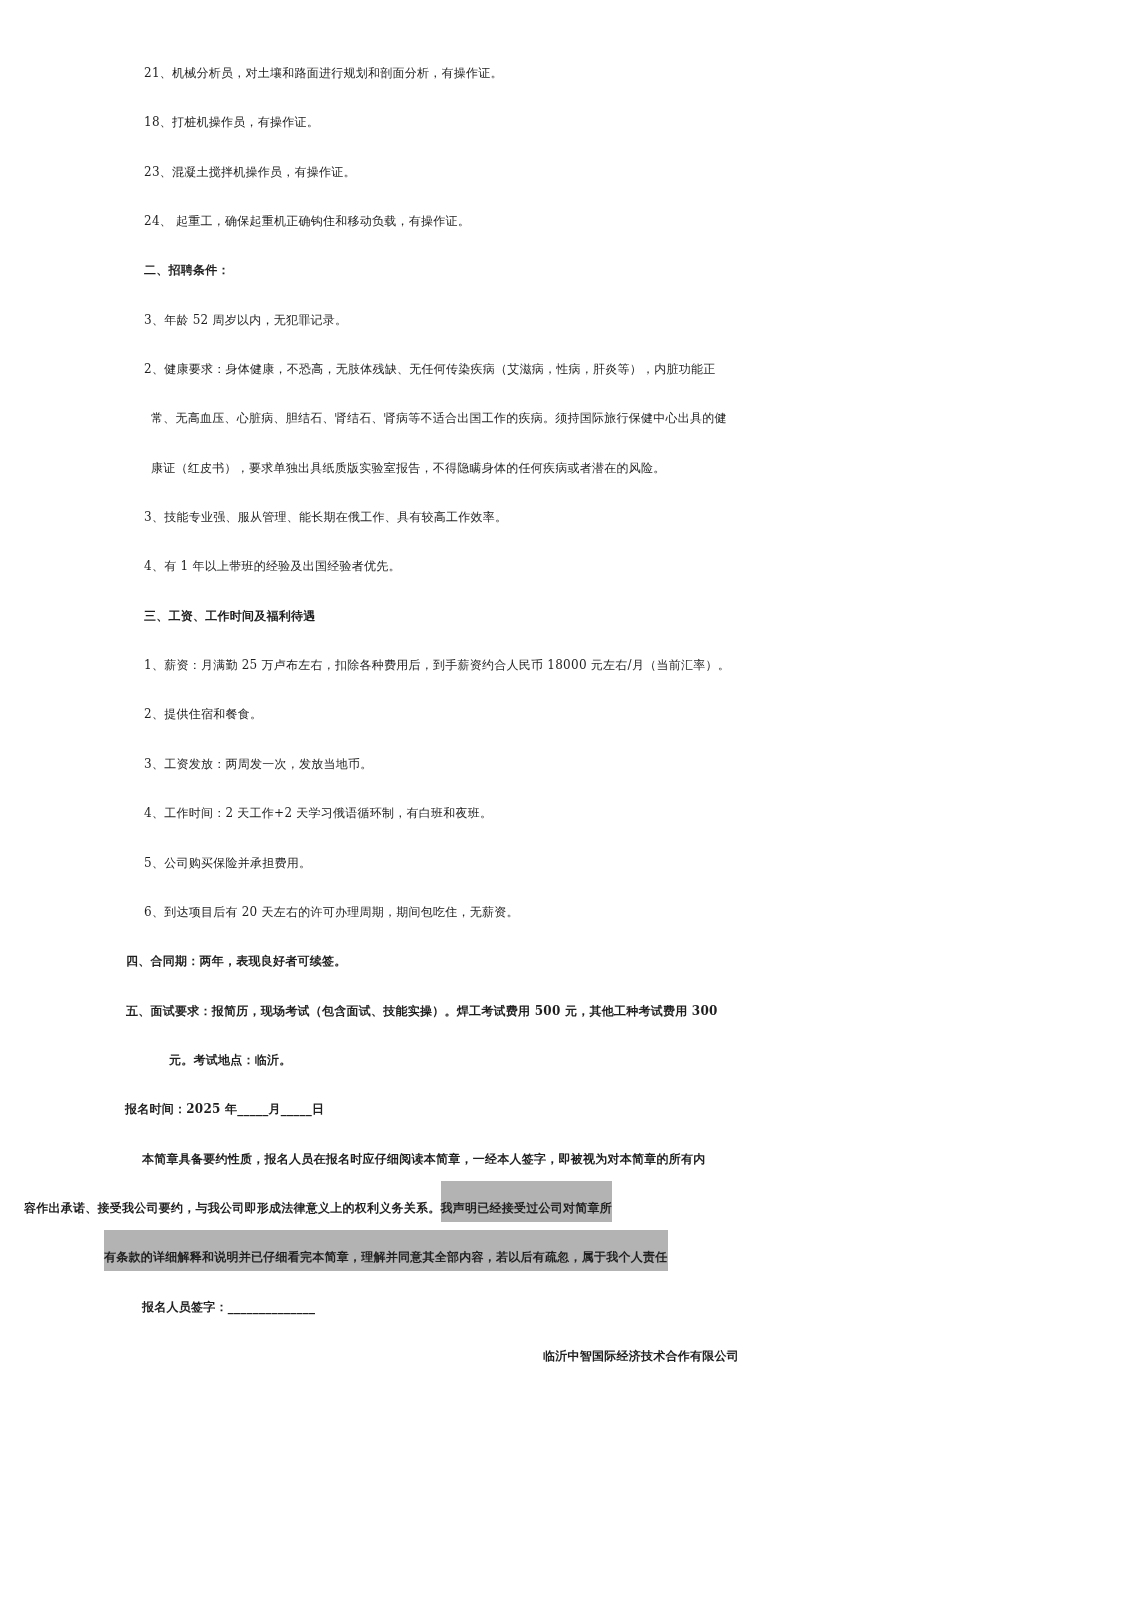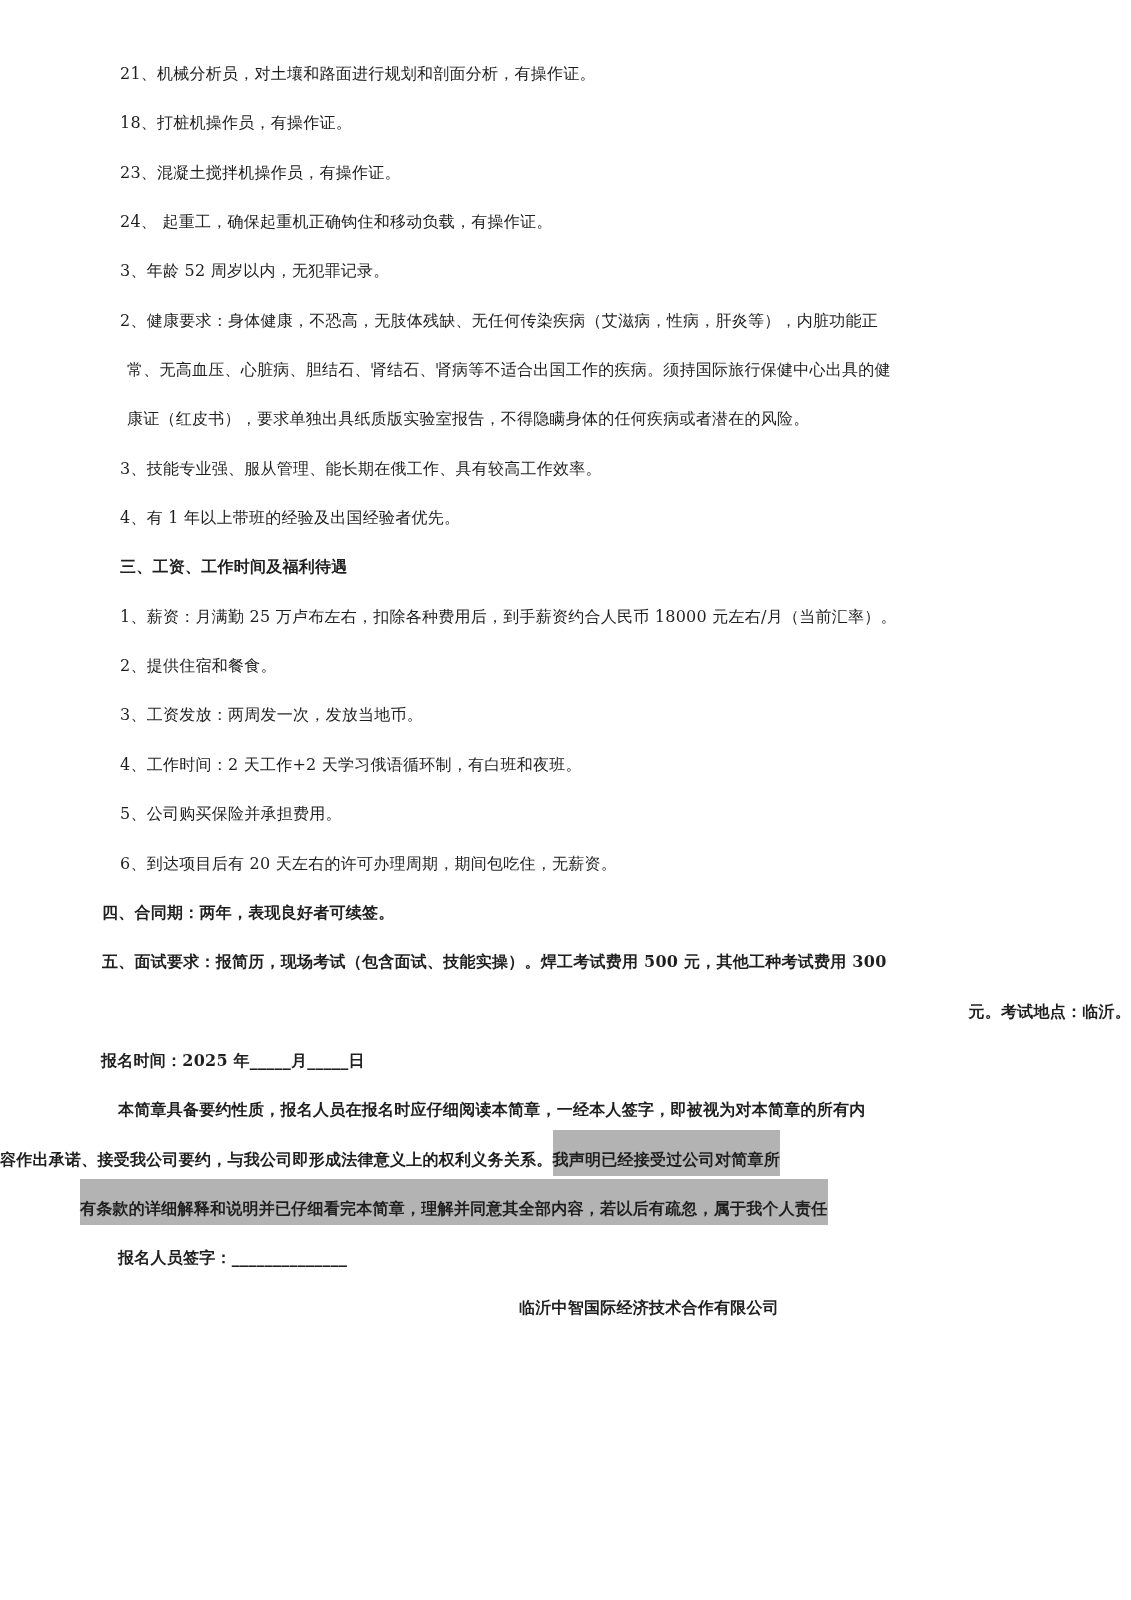--- a/index.html
+++ b/index.html
@@ -17,53 +17,55 @@
   }
   .doc {
     position: absolute;
     top: 49px;
     left: 0;
     right: 0;
   }
   .ln {
     height: 49.35px;
     line-height: 49.35px;
-    font-size: 16px;
+    font-size: 12px;
     letter-spacing: 0.25px;
     white-space: nowrap;
+    margin-left: 24px;
   }
   .bold { font-weight: bold; }
   
   .x71  { padding-left: 101px; }
   .x72  { }
   .x80  { padding-left: 80px; }
   .x102 { padding-left: 102px; }
   .x118 { padding-left: 118px; }
   .x120 { padding-left: 120px; }
   .x127 { padding-left: 127px; }
-  .x145 { padding-left: 145px; text-align: right; }
+  .x145 { padding-left: 145px; }
   .x519 { padding-left: 519px; }
   
   .hl {
     background: #b3b3b3;
     padding-top: 20px;
     padding-bottom: 7px;
   }
 </style>
 </head>
 <body style="background: rgb(255, 255, 255);">
 
 <div class="page" style="color: rgb(31, 31, 31);">
   <div class="doc">
 
     <div class="ln x120">21、机械分析员，对土壤和路面进行规划和剖面分析，有操作证。</div>
     <div class="ln x120">18、打桩机操作员，有操作证。</div>
     <div class="ln x120">23、混凝土搅拌机操作员，有操作证。</div>
     <div class="ln x120">24、 起重工，确保起重机正确钩住和移动负载，有操作证。</div>
 
+    <div class="ln x120 bold">二、招聘条件：</div>
     <div class="ln x120">3、年龄 52 周岁以内，无犯罪记录。</div>
     <div class="ln x120">2、健康要求：身体健康，不恐高，无肢体残缺、无任何传染疾病（艾滋病，性病，肝炎等），内脏功能正</div>
     <div class="ln x127">常、无高血压、心脏病、胆结石、肾结石、肾病等不适合出国工作的疾病。须持国际旅行保健中心出具的健</div>
     <div class="ln x127">康证（红皮书），要求单独出具纸质版实验室报告，不得隐瞒身体的任何疾病或者潜在的风险。</div>
     <div class="ln x120">3、技能专业强、服从管理、能长期在俄工作、具有较高工作效率。</div>
     <div class="ln x120">4、有 1 年以上带班的经验及出国经验者优先。</div>
 
     <div class="ln x120 bold">三、工资、工作时间及福利待遇</div>
     <div class="ln x120">1、薪资：月满勤 25 万卢布左右，扣除各种费用后，到手薪资约合人民币 18000 元左右/月（当前汇率）。</div>
     <div class="ln x120">2、提供住宿和餐食。</div>

